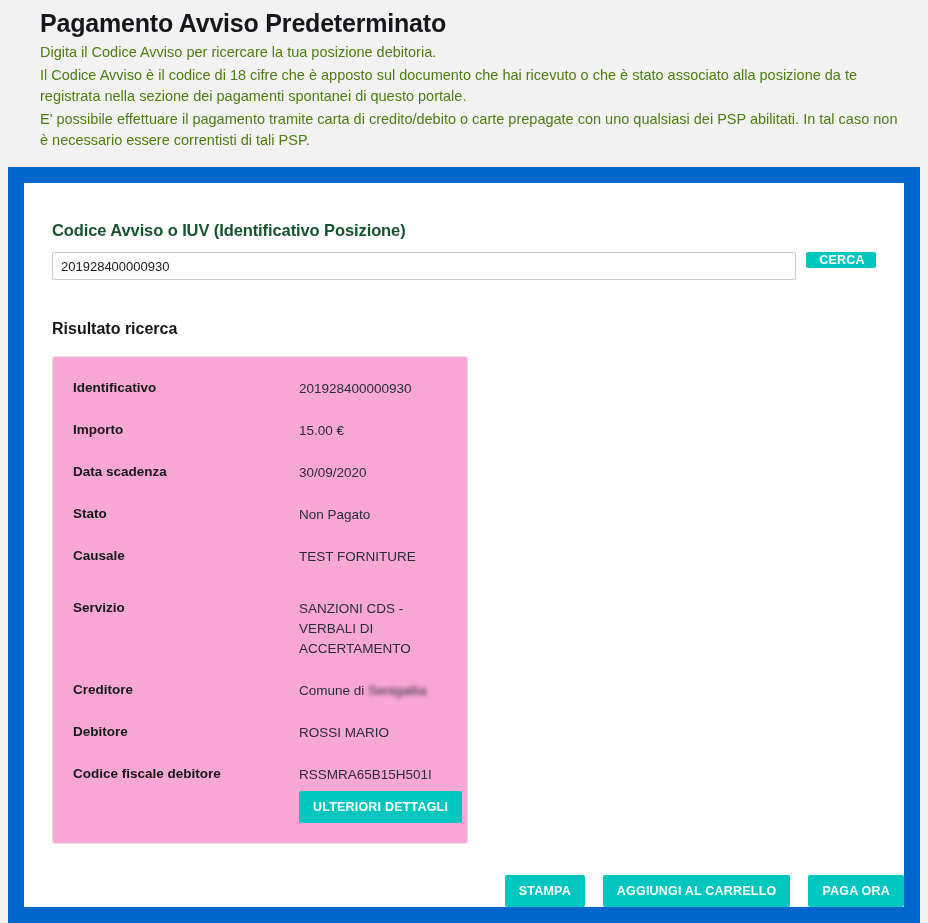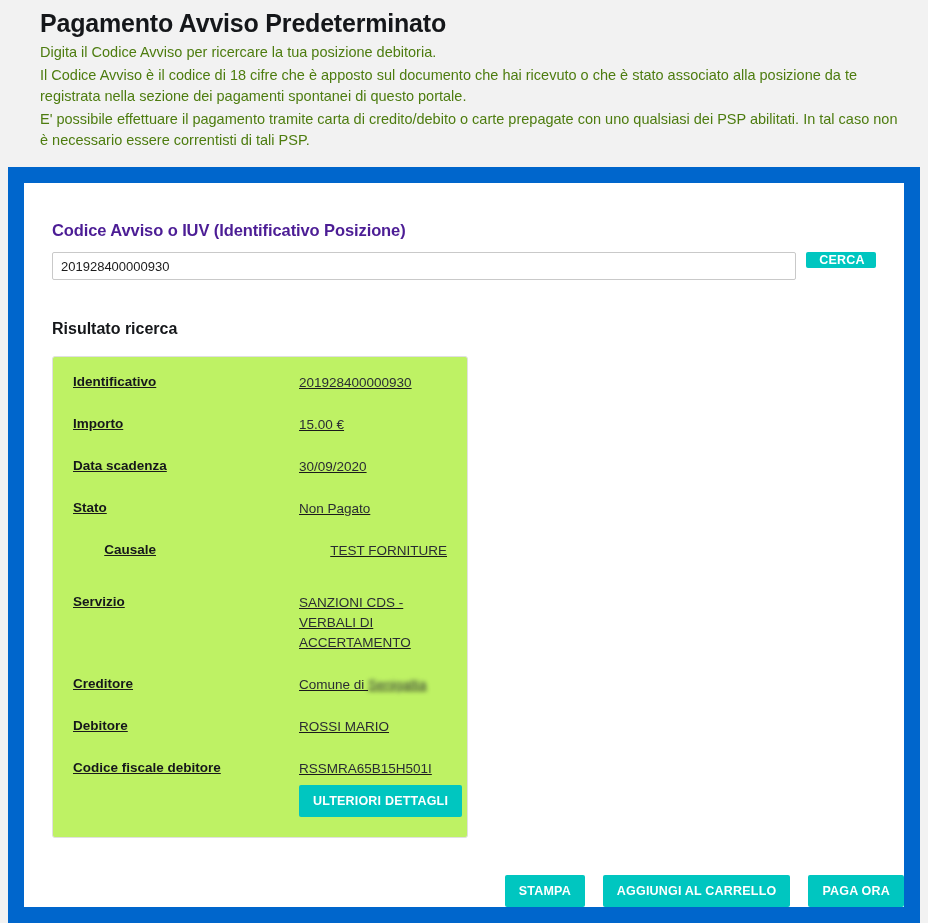--- a/index.html
+++ b/index.html
@@ -56,21 +56,21 @@
     background: #ffffff;
     width: 100%;
     height: 100%;
     padding: 26px 28px;
     position: relative;
   }
 
   .field-label {
     font-size: 16.5px;
     font-weight: bold;
-    color: #4c1d95;
+    color: #14532d;
     margin: 12px 0 12px 0;
     letter-spacing: -0.1px;
   }
 
   .search-row {
     display: flex;
     align-items: flex-start;
     gap: 10px;
   }
   .search-input {
@@ -106,43 +106,42 @@
     font-weight: bold;
     color: #15171a;
     margin: 40px 0 18px 0;
   }
 
   
   .result-box {
     border: 1px solid #e0e0e0;
     border-radius: 3px;
     width: 416px;
-    padding: 16px 20px 20px 20px;
-    background: #bef264;
-    text-decoration: underline;
+    padding: 22px 20px 20px 20px;
+    background: #f9a8d4;
   }
   .result-row {
     display: flex;
     align-items: flex-start;
     margin-bottom: 22px;
   }
   .result-row .k {
     width: 226px;
     flex: 0 0 226px;
     font-size: 13.5px;
     font-weight: bold;
     color: #15171a;
     line-height: 18px;
   }
   .result-row .v {
     font-size: 13.5px;
     color: #2a2d33;
     line-height: 20px;
   }
-  .result-row.tall { margin-bottom: 26px; justify-content: flex-end; }
+  .result-row.tall { margin-bottom: 26px; }
   .result-row.gap-before { margin-top: 32px; }
   .blurred { filter: blur(2.2px); display: inline; }
 
   .detail-btn-wrap {
     padding-left: 226px;
     margin-top: 6px;
   }
   .btn.detail {
     padding: 9px 14px;
     font-size: 12.5px;

